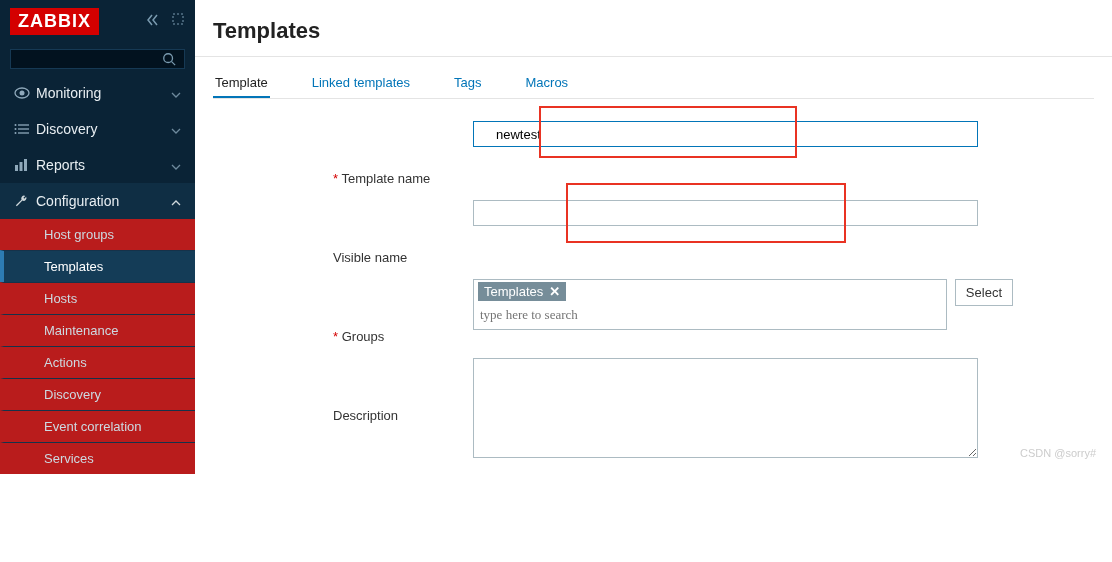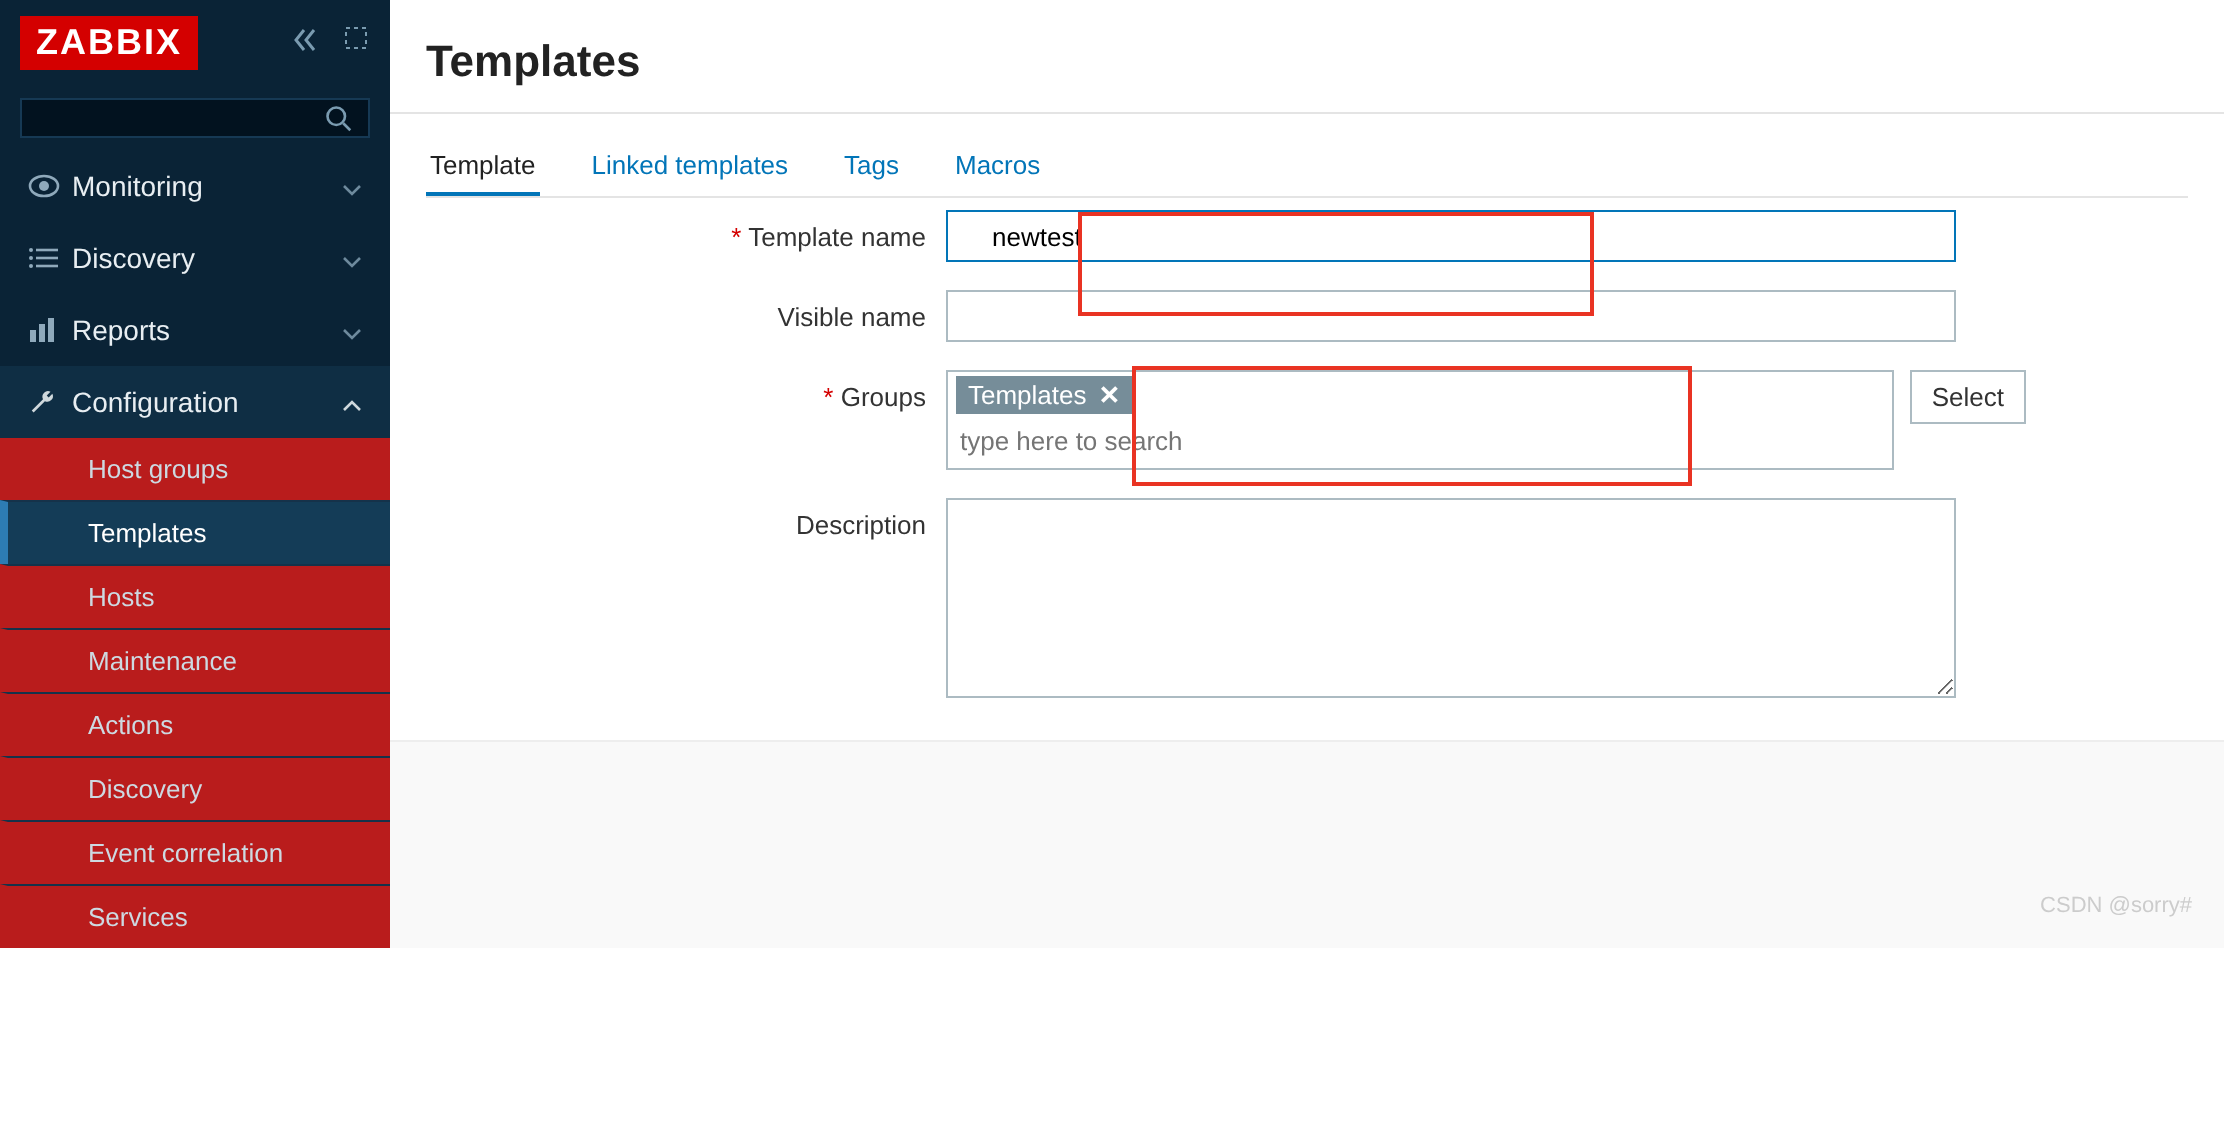--- a/index.html
+++ b/index.html
@@ -22,39 +22,39 @@
     
     .subnav { background: #b91c1c; }
     .subnav-item { padding: 8px 14px 8px 40px; font-size: 13px; cursor: pointer; color: #cdd9e1; border-left: 4px solid transparent; }
     .subnav-item.active { background: #143c57; border-left: 4px solid #2d7cb3; color: #fff; }
     .subnav-item + .subnav-item { border-top: 1px solid #15324a; }
     
     .main { flex: 1; background: #f9f9f9; padding: 0; overflow: auto; position: relative; }
     .page-title { font-size: 22px; color: #222; padding: 18px 18px 12px; border-bottom: 1px solid #e4e4e4; background: #fff; }
     
     .content-box { background: #fff; margin: 0; padding: 12px 18px 18px; border-bottom: 1px solid #eee; }
-    .tabs { display: flex; gap: 24px; border-bottom: 1px solid #e4e4e4; margin-bottom: 6px; }
+    .tabs { display: flex; gap: 40px; border-bottom: 1px solid #e4e4e4; margin-bottom: 22px; }
     .tab { padding: 6px 2px; font-size: 13px; color: #0275b8; cursor: pointer; }
     .tab.active { color: #222; border-bottom: 2px solid #0275b8; font-weight: normal; }
     
     .form { display: flex; flex-direction: column; gap: 14px; padding-left: 120px; }
     .form-row { display: flex; align-items: flex-start; }
-    .form-label { width: 140px; text-align: right; padding: 6px 10px 0 0; color: #333; font-size: 13px; }
+    .form-label { width: 140px; padding: 6px 10px 0 0; color: #333; font-size: 13px; margin-top: 44px; }
     .req { color: #d40000; }
     .form-field { flex: 1; max-width: 540px; }
     .input { width: 100%; max-width: 505px; border: 1px solid #acbbc2; padding: 4px 22px; font-size: 13px; height: 26px; }
     
     .box-highlight1 { position: absolute; border: 2px solid #e93323; z-index: 5; pointer-events: none; }
     .hl-a { top: 106px; left: 344px; width: 258px; height: 52px; }
     .hl-b { top: 183px; left: 371px; width: 280px; height: 60px; }
     
     .groups-field { border: 1px solid #acbbc2; max-width: 505px; padding: 2px 4px 2px 4px; display: flex; flex-direction: column; gap: 2px; }
     .tag { display: inline-flex; align-items: center; background: #768d99; color: #fff; padding: 2px 6px; font-size: 13px; width: fit-content; }
     .tag-x { margin-left: 6px; cursor: pointer; font-weight: bold; }
-    .groups-input { border: none; outline: none; padding: 4px 2px; font-size: 13px; color: #888; }
+    .groups-input { border: none; outline: none; padding: 4px 2px; font-size: 13px; color: #888; font-family: Liberation Serif, serif; }
     .select-btn { margin-left: 8px; border: 1px solid #acbbc2; background: #fff; padding: 5px 10px; font-size: 13px; cursor: pointer; color: #333; }
     
     .groups-wrap { display: flex; align-items: flex-start; }
     
     textarea.desc { width: 505px; height: 100px; border: 1px solid #acbbc2; padding: 4px 6px; font-size: 13px; resize: both; }
     
     .buttons { display: flex; gap: 10px; margin-top: 4px; }
     .btn-primary { background: #0275b8; color: #fff; border: 1px solid #0275b8; padding: 5px 14px; font-size: 13px; cursor: pointer; }
     .btn-secondary { background: #fff; color: #0275b8; border: 1px solid #0275b8; padding: 5px 14px; font-size: 13px; cursor: pointer; }
     

